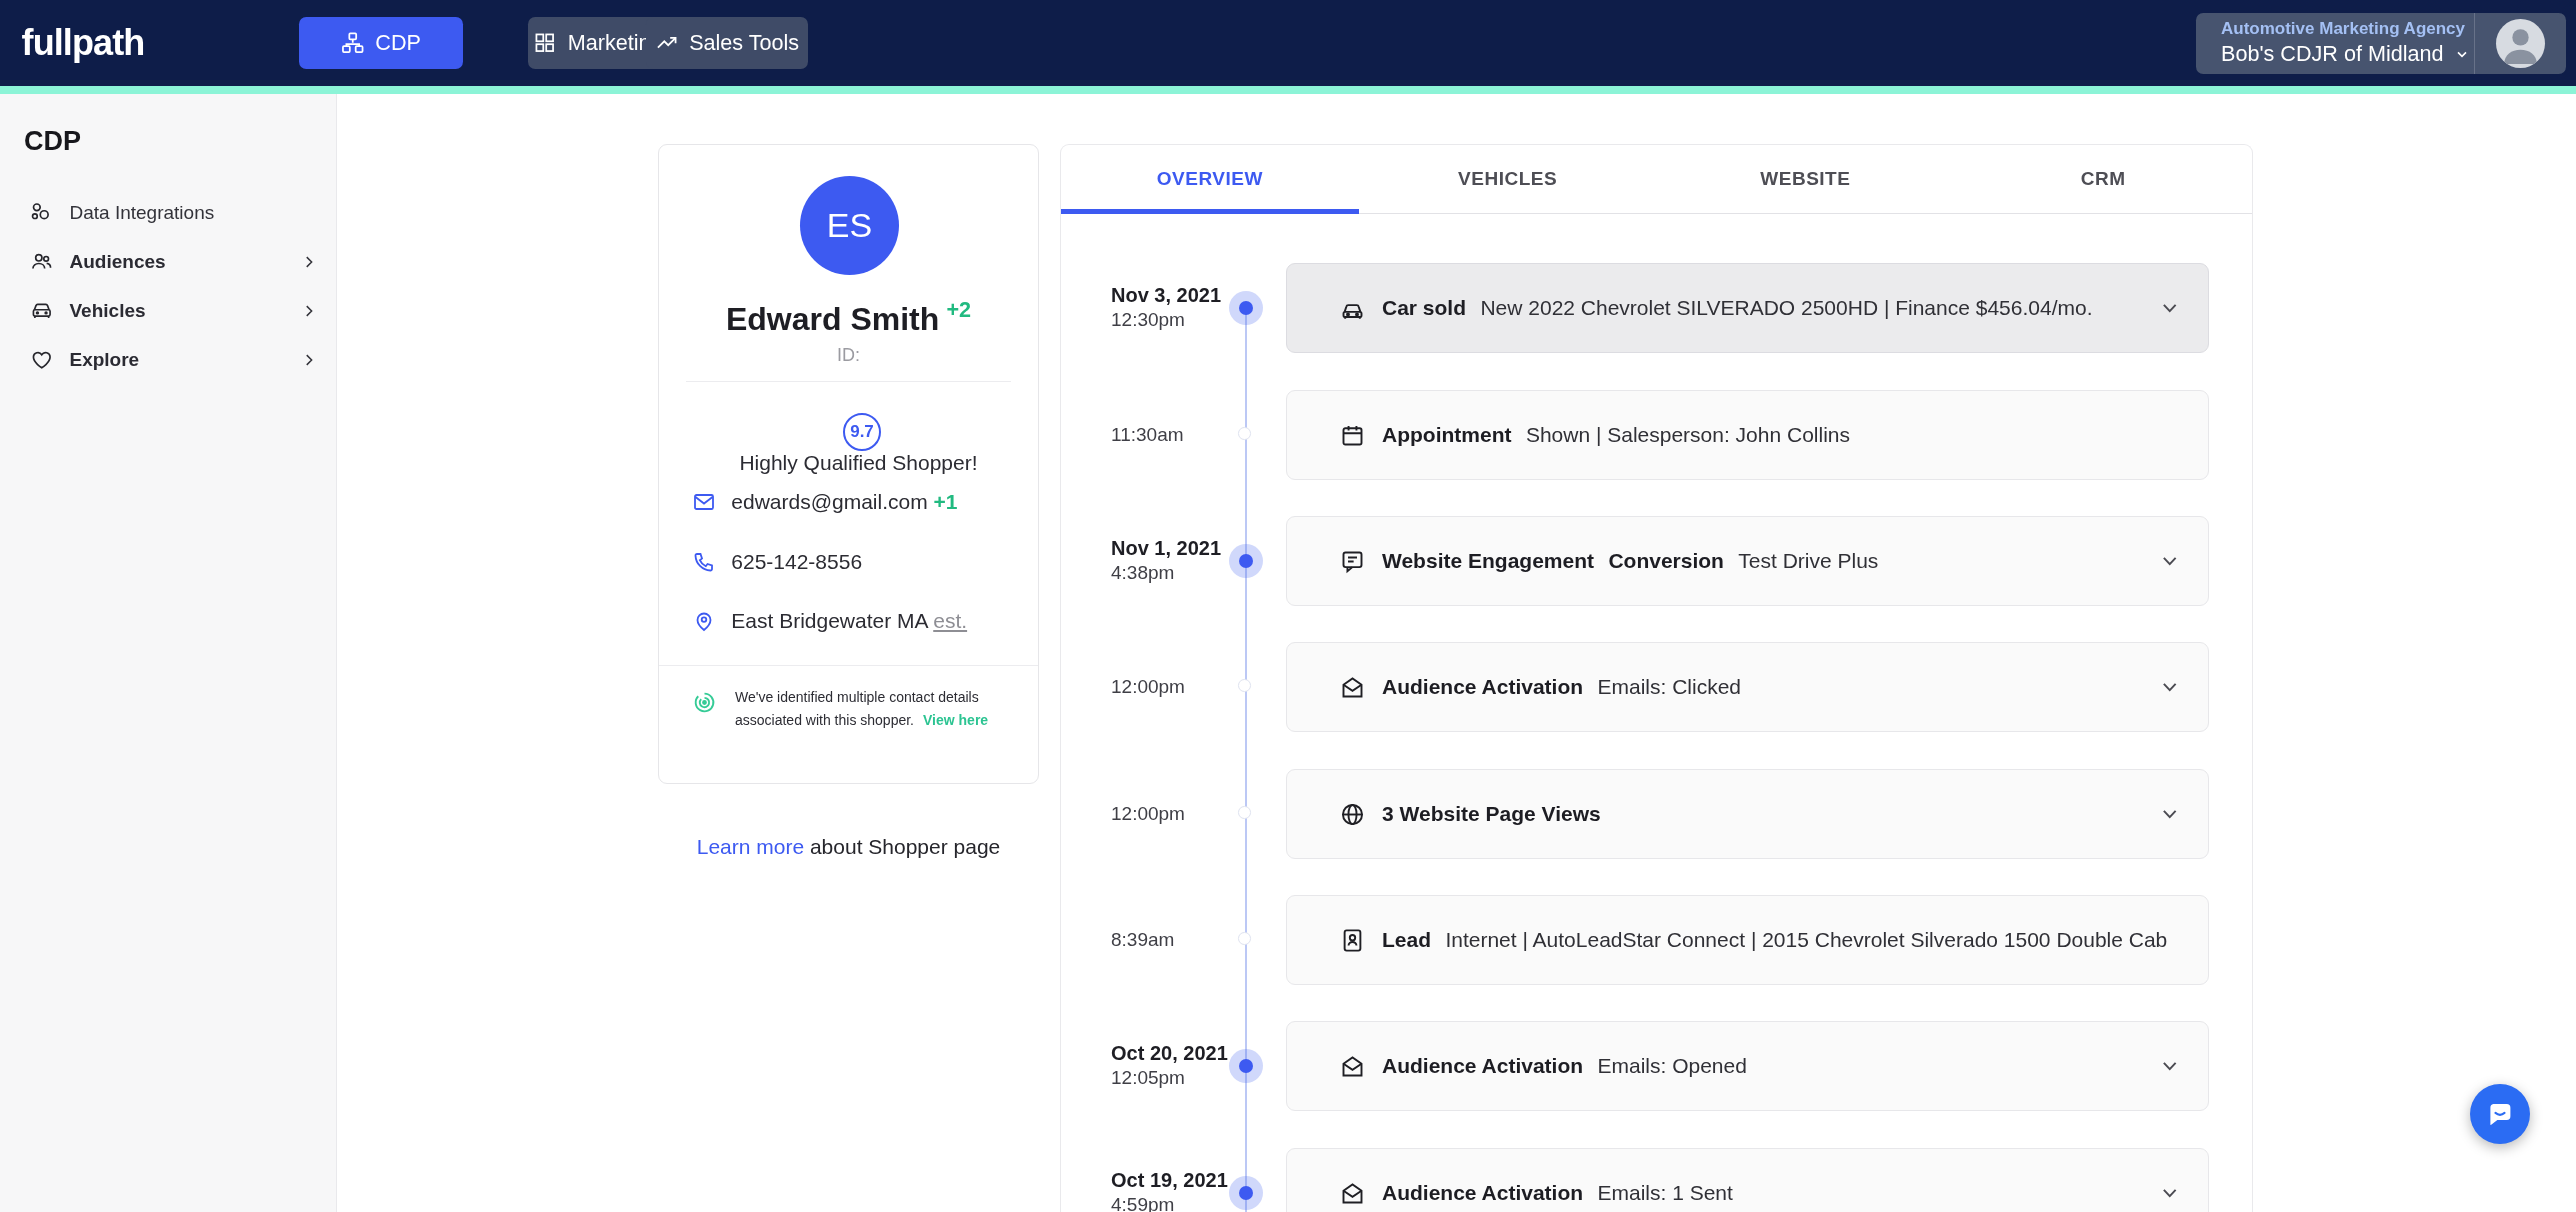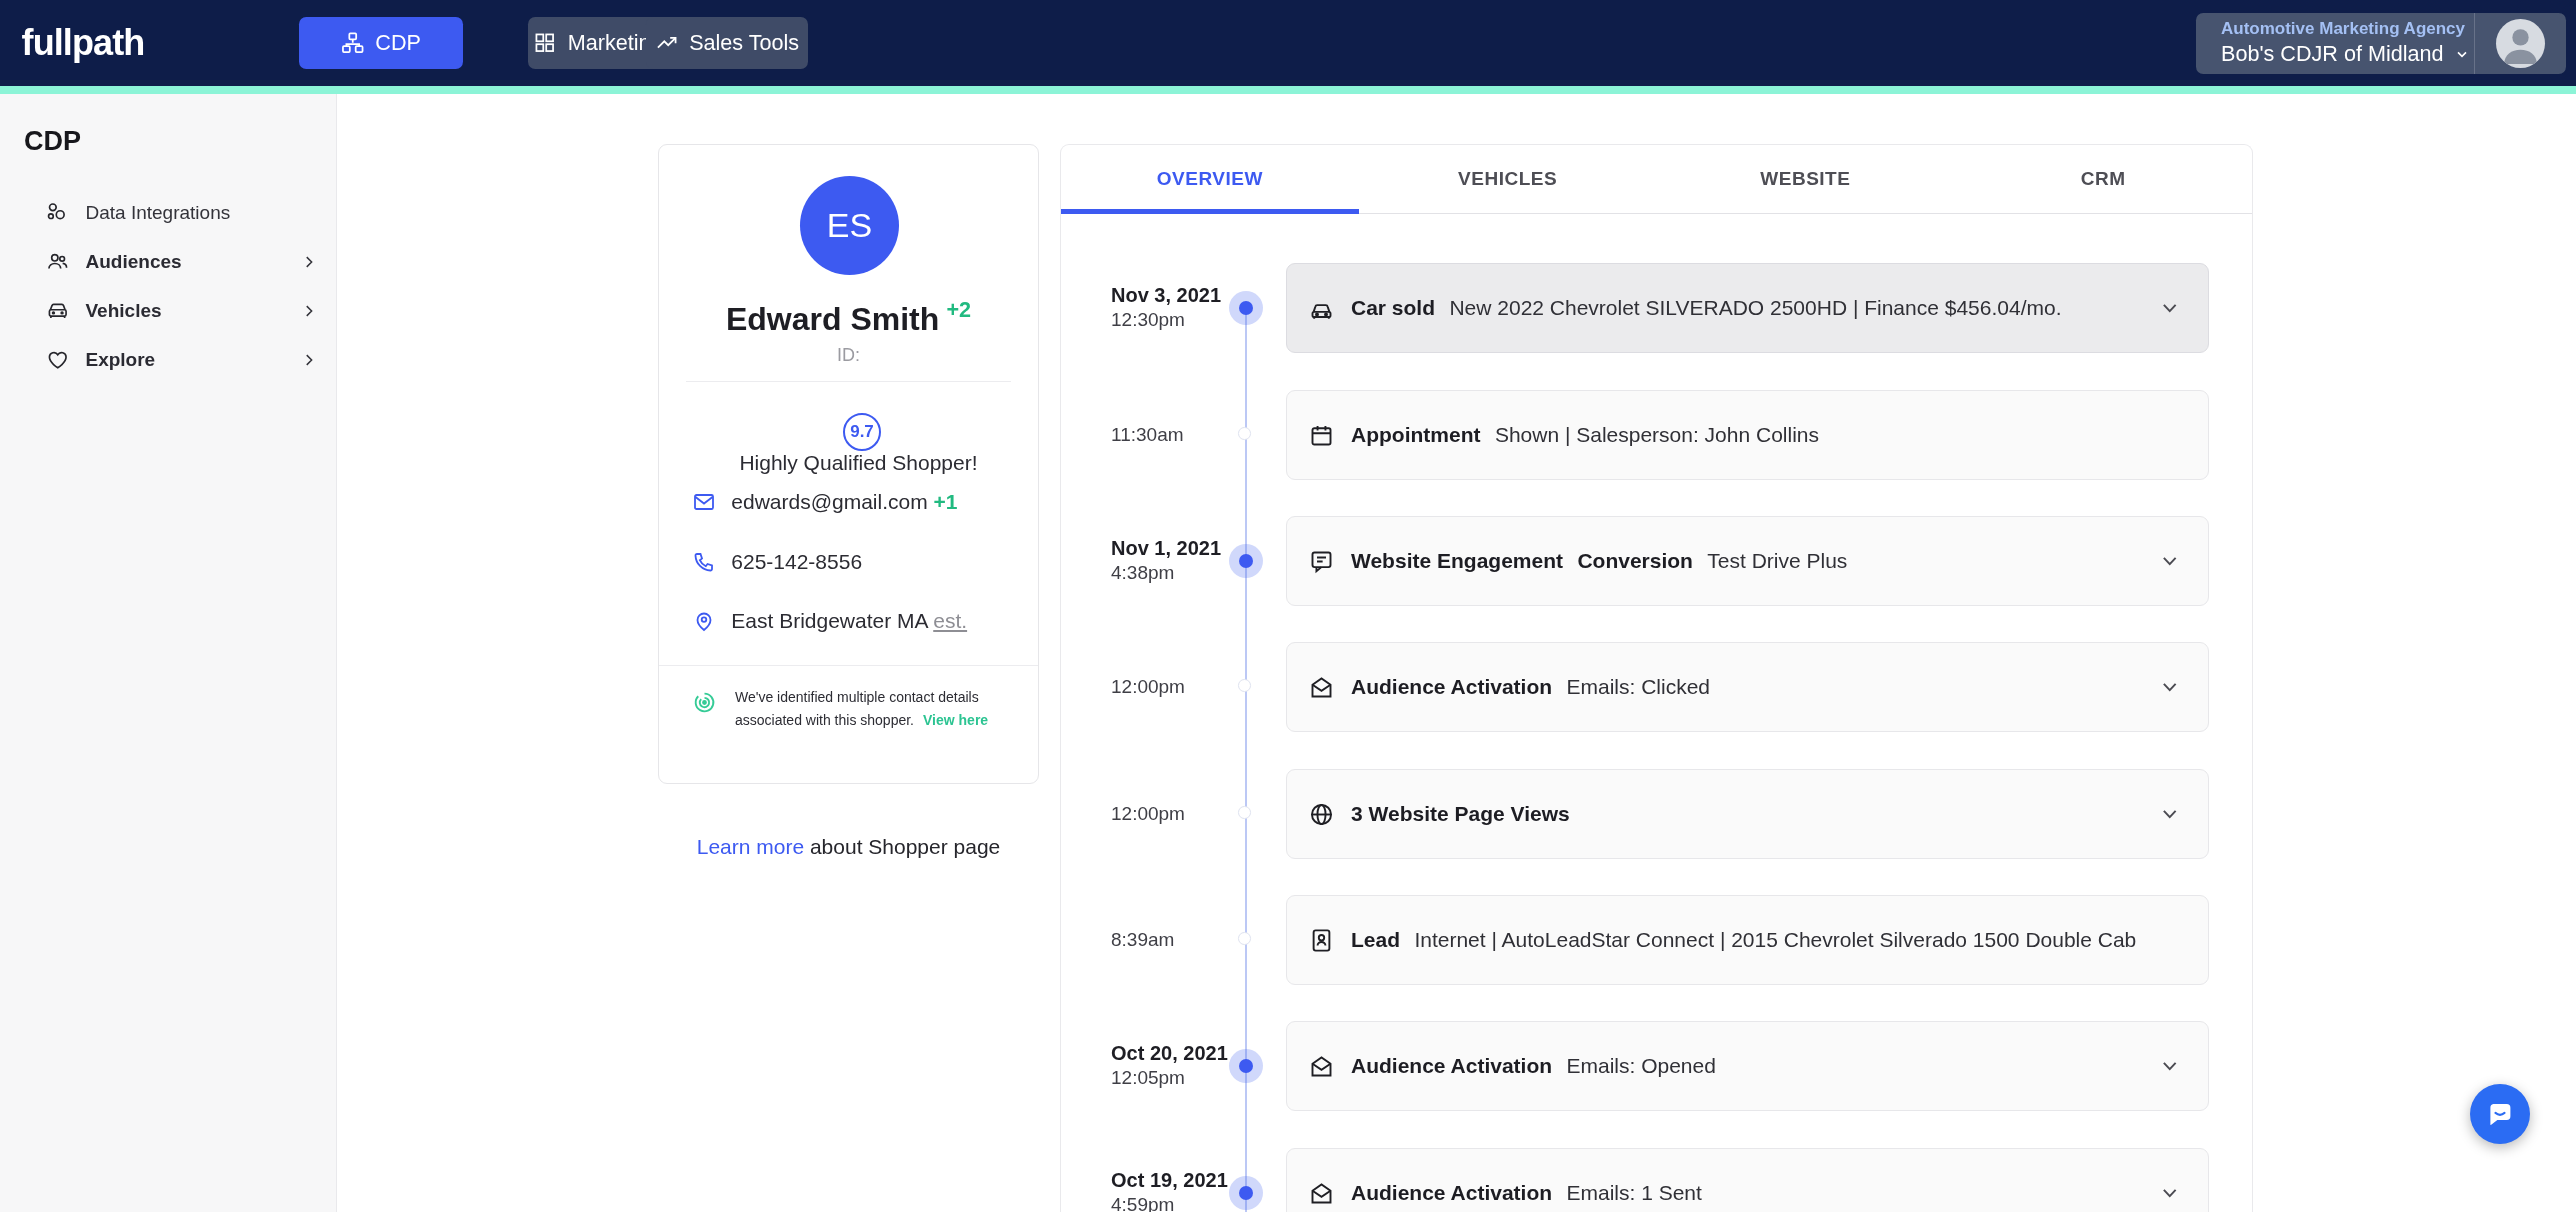--- a/index.html
+++ b/index.html
@@ -23,21 +23,21 @@
   .account-agency { font-size:17px; font-weight:700; color:#a4c0f4; margin-bottom:2.7px; }
   .account-dealer { font-size:21.6px; color:#ffffff; display:flex; align-items:center; gap:10px; }
   .account-dealer svg { width:16px; height:16px; stroke:#fff; fill:none; stroke-width:2.4; }
   .account-divider { width:0.9px; height:61px; background:rgba(255,255,255,0.18); }
   .account-avatar { width:49px; height:49px; border-radius:50%; background:#d7dbe1; margin-left:21px; overflow:hidden; display:flex; align-items:center; justify-content:center; }
   .account-avatar svg { width:49px; height:49px; fill:#8a92a0; }
   
   .sidebar { position:absolute; left:0; top:94px; width:337px; height:1118px; background:#f7f7f8; border-right:0.9px solid #e9e9ec; }
   .sidebar-title { position:absolute; left:24px; top:32px; font-size:27px; font-weight:700; color:#17171c; }
   .side-list { position:absolute; left:0; top:94px; width:100%; }
-  .side-item { position:relative; height:49px; display:flex; align-items:center; padding-left:30px; cursor:pointer;margin-left:16px; }
+  .side-item { position:relative; height:49px; display:flex; align-items:center; padding-left:30px; cursor:pointer; }
   .side-item svg { width:23.5px; height:23.5px; stroke:#26262c; fill:none; stroke-width:1.7; }
   .side-label { margin-left:16px; font-size:19px; font-weight:600; color:#2b2b33; }
   .side-label.reg { font-weight:400; color:#33333a; }
   .side-chevron { position:absolute; right:18px; width:18px !important; height:18px !important; stroke:#33333a !important; stroke-width:2 !important; }
   
   .profile-card { position:absolute; left:658px; top:144px; width:381px; height:640px; background:#fff; border:0.9px solid #e6e6e9; border-radius:9px; }
   .avatar-big { position:absolute; left:141px; top:31px; width:99px; height:99px; border-radius:50%; background:#3d5af1; display:flex; align-items:center; justify-content:center; font-size:34px; color:#fff; font-weight:500; }
   .name-row { position:absolute; left:0; top:152px; width:100%; text-align:center; }
   .name { font-size:32px; font-weight:700; color:#1e1e24; }
   .name-badge { font-size:21.6px; font-weight:700; color:#21ba80; vertical-align:12.6px; margin-left:7.2px; cursor:pointer; }
@@ -66,21 +66,21 @@
   .vline { position:absolute; left:184px; top:94px; bottom:0; width:1.8px; background:#bcc8f5; }
   .trow { position:absolute; left:0; width:100%; height:90px; }
   .datecol { position:absolute; left:50px; top:21px; width:131px; }
   .datecol .d { font-size:20px; font-weight:700; color:#1e1e24; line-height:23.5px; white-space:nowrap; }
   .datecol .t { font-size:19px; color:#3f3f46; line-height:23.5px; white-space:nowrap; }
   .datecol.time-only { top:33px; }
   .dot { position:absolute; left:185px; top:45px; }
   .dot .halo { position:absolute; left:-17px; top:-17px; width:34px; height:34px; border-radius:50%; background:rgba(80,110,240,0.27); }
   .dot .core { position:absolute; left:-7.2px; top:-7.2px; width:14.4px; height:14.4px; border-radius:50%; background:#3d5af1; }
   .dot.hollow .core { left:-8px; top:-8px; width:12.6px; height:12.6px; background:#ffffff; border:1.8px solid #dfe3f0; }
-  .ecard { position:absolute; left:225px; top:0; width:923px; height:90px; background:#fafafa; border:0.9px solid #e7e7ea; border-radius:9px; display:flex; align-items:center; padding:0 27px 0 21px; cursor:pointer; }
+  .ecard { position:absolute; left:225px; top:0; width:923px; height:90px; background:#fafafa; border:0.9px solid #e7e7ea; border-radius:9px; display:flex; align-items:center; padding:0 27px 0 52px; cursor:pointer; }
   .ecard.hl { background:#ebebed; border-color:#dcdce1; }
   .ecard .eicon { width:27px; height:27px; flex:none; stroke:#1f1f24; fill:none; stroke-width:1.7; }
   .etitle { margin-left:16px; font-size:21px; font-weight:700; color:#1d1d23; white-space:nowrap; }
   .esub { margin-left:14.4px; font-size:21px; font-weight:700; color:#1d1d23; white-space:nowrap; }
   .etext { margin-left:14.4px; font-size:21px; color:#303036; white-space:nowrap; }
   .echev { margin-left:auto; width:23.5px; height:23.5px; flex:none; stroke:#4b4b52; fill:none; stroke-width:2; }
   
   .chat-fab { position:absolute; left:2470px; top:1084px; width:60px; height:60px; border-radius:50%; background:#2b6cf3; box-shadow:0 3.6px 12.6px rgba(0,0,0,0.28); display:flex; align-items:center; justify-content:center; cursor:pointer; }
 </style>
 </head>

